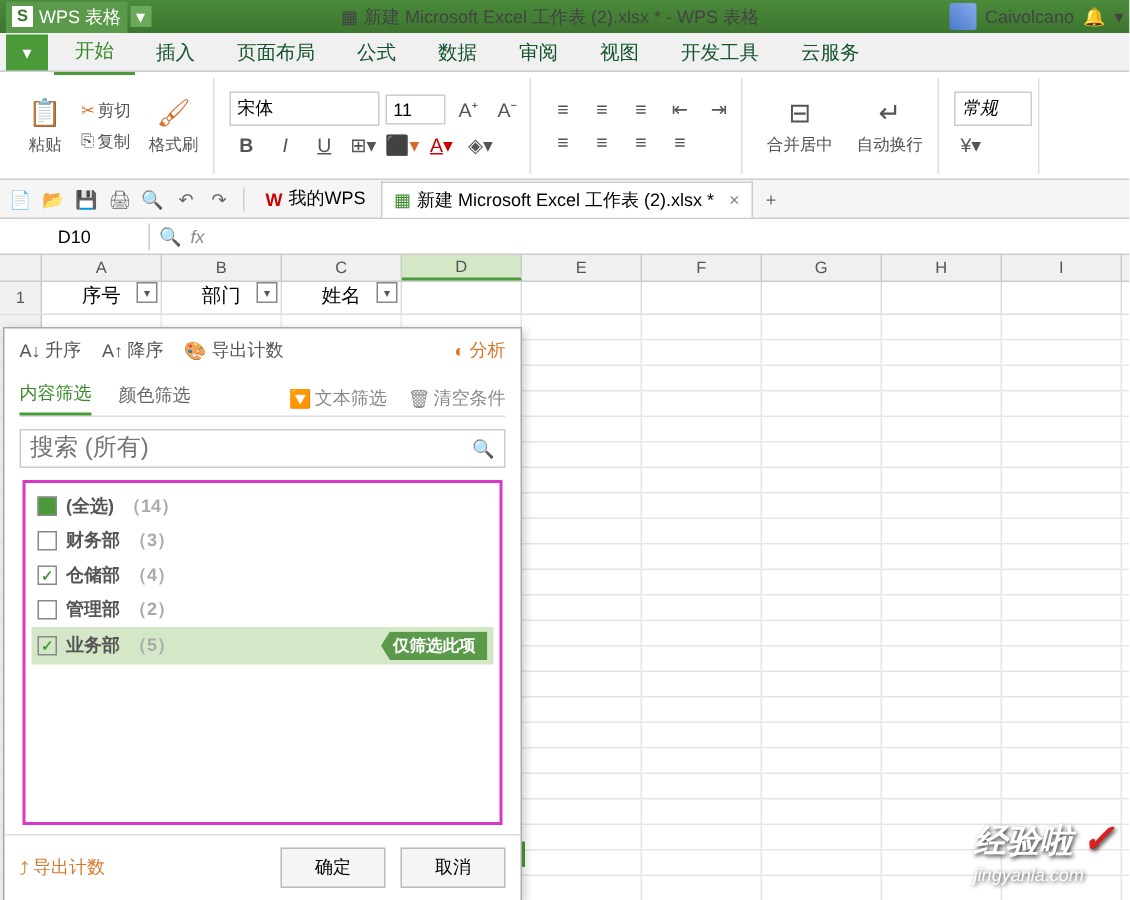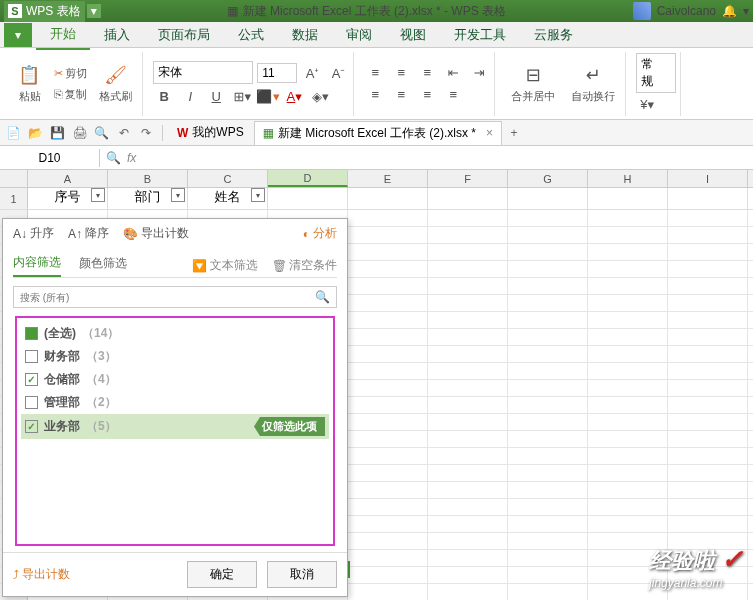--- a/index.html
+++ b/index.html
@@ -62,21 +62,21 @@
     .fp-sort { display: flex; gap: 14px; }
     .fp-sort-item { display: flex; align-items: center; gap: 3px; color: #555; }
     .fp-analysis { display: flex; align-items: center; gap: 3px; color: #d87a2a; }
     .fp-tabs { padding: 6px 10px 0; display: flex; gap: 18px; font-size: 12px; align-items: center; }
     .fp-tab-active { color: #3a8a2a; border-bottom: 2px solid #4a9a3a; padding-bottom: 4px; }
     .fp-tab { color: #666; padding-bottom: 4px; }
     .fp-tab-btns { margin-left: auto; display: flex; gap: 14px; }
     .fp-tab-btn { color: #888; display: flex; align-items: center; gap: 2px; }
     .fp-divider { border-bottom: 1px solid #ddd; margin: 0 10px; }
     .fp-search { margin: 8px 10px; border: 1px solid #ccc; display: flex; align-items: center; padding: 3px 6px; }
-    .fp-search input { border: none; outline: none; flex: 1; font-size: 10px; color: #999; }
+    .fp-search input { border: none; outline: none; flex: 1; font-size: 16px; color: #999; }
     .fp-list { margin: 6px 12px; border: 2px solid #d838c8; min-height: 230px; padding: 4px; font-weight: bold; }
     .fp-item { display: flex; align-items: center; gap: 6px; padding: 3px 4px; font-size: 12px; color: #555; }
     .fp-item.hl { background: #d4e8c8; position: relative; }
     .fp-cb { width: 13px; height: 13px; border: 1px solid #888; display: flex; align-items: center; justify-content: center; font-size: 10px; }
     .fp-cb.checked { color: #4a9a3a; }
     .fp-cb.partial { background: #4a9a3a; }
     .fp-count { color: #aaa; }
     .fp-only { margin-left: auto; background: #5a9a4a; color: #fff; padding: 2px 8px; font-size: 11px; clip-path: polygon(6px 0, 100% 0, 100% 100%, 6px 100%, 0 50%); }
     .fp-bottom { padding: 8px 10px; display: flex; align-items: center; border-top: 1px solid #ddd; }
     .fp-export { color: #d87a2a; display: flex; align-items: center; gap: 3px; font-size: 12px; }
@@ -189,21 +189,21 @@
         <div class="ribbon-icon-l">⊟</div>
         <span>合并居中</span>
       </div>
       <div class="ribbon-large">
         <div class="ribbon-icon-l">↵</div>
         <span>自动换行</span>
       </div>
     </div>
   </div>
   <div class="ribbon-group">
-    <div class="ribbon-select" style="width:40px;">常规</div>
+    <div class="ribbon-select" style="width:52px;font-style:italic;">常规</div>
     <div class="ribbon-row">
       <div class="ribbon-btn">¥▾</div>
     </div>
   </div>
 </div>
 
 <div class="quickbar">
   <div class="qb-icon">📄</div>
   <div class="qb-icon">📂</div>
   <div class="qb-icon">💾</div>

